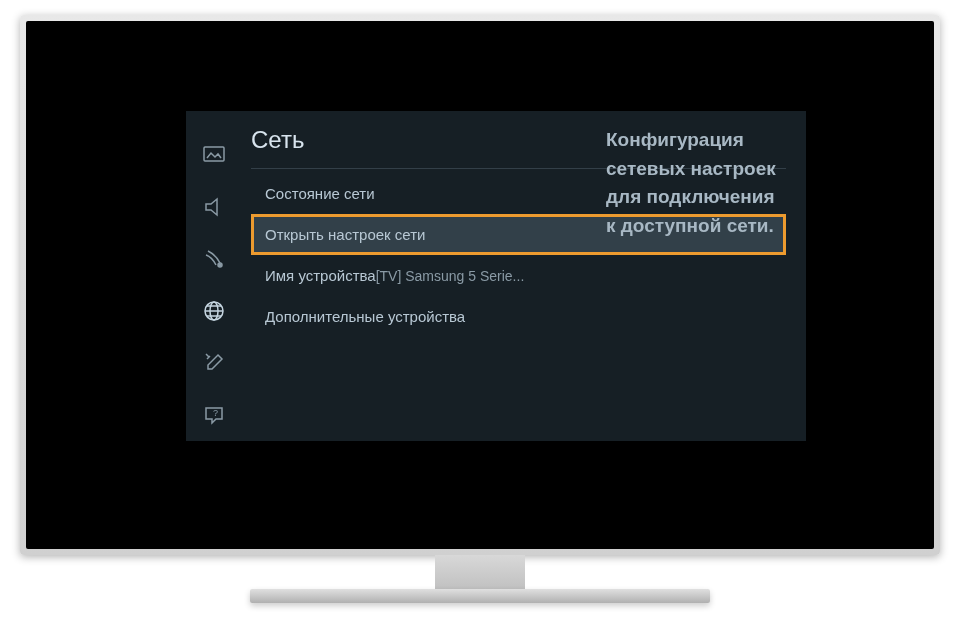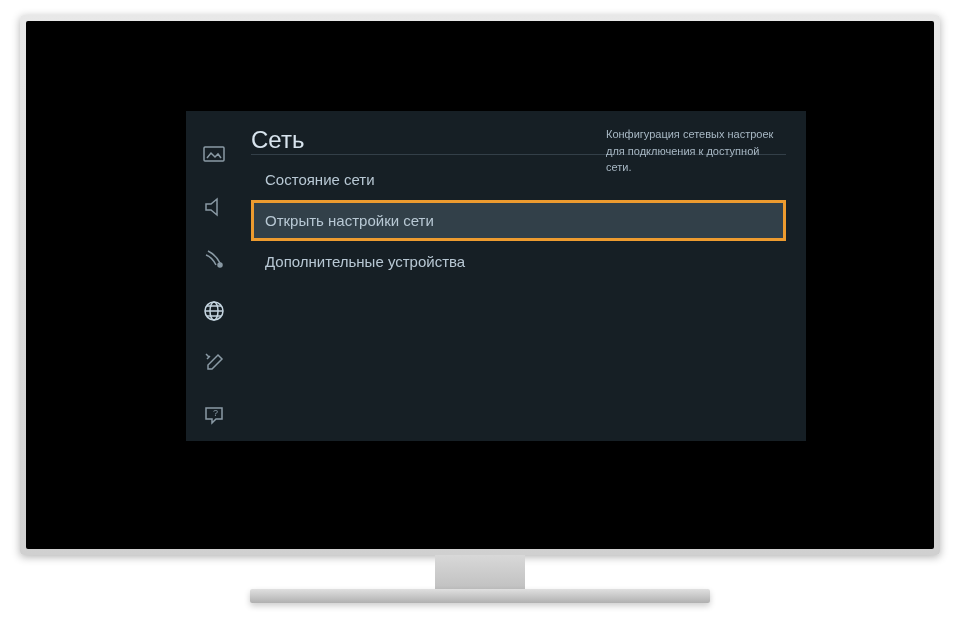--- a/index.html
+++ b/index.html
@@ -84,21 +84,21 @@
       color: #c5d5e0;
     }
     .main-content {
       flex: 1;
       padding: 15px 20px 15px 10px;
     }
     .section-title {
       color: #d8e4ee;
       font-size: 24px;
       font-weight: 300;
-      padding-bottom: 0;
+      padding-bottom: 14px;
       border-bottom: 1px solid rgba(120,140,155,0.3);
       margin-bottom: 4px;
     }
     .menu-item {
       color: #b8c8d4;
       font-size: 15px;
       font-weight: 300;
       padding: 12px 14px;
       display: flex;
       justify-content: flex-start;
@@ -113,22 +113,22 @@
       color: #8a9aa5;
       font-size: 14px;
       font-weight: 300;
     }
     .help-text {
       position: absolute;
       right: 20px;
       top: 15px;
       width: 180px;
       color: #a8b8c4;
-      font-size: 11px;
-      font-weight: 400;
+      font-size: 19px;
+      font-weight: 700;
       line-height: 1.5;
     }
   </style>
 </head>
 <body>
 
 <div class="tv-frame">
   <div class="tv-screen">
 
     <div class="menu-panel">
@@ -176,23 +176,27 @@
       </div>
 
       <div class="main-content">
         <div class="section-title">Сеть</div>
 
         <div class="menu-item">
           <span>Состояние сети</span>
         </div>
 
         <div class="menu-item selected">
-          <span>Открыть настройки сети</span>
-        </div>
-
+          <span>Открыть настроек сети</span>
+        </div>
+
+        <div class="menu-item">
+          <span>Имя устройства</span>
+          <span class="menu-item-value">[TV] Samsung 5 Serie...</span>
+        </div>
 
         <div class="menu-item">
           <span>Дополнительные устройства</span>
         </div>
       </div>
 
       <div class="help-text">Конфигурация сетевых настроек для подключения к доступной сети.</div>
     </div>
 
   </div>

